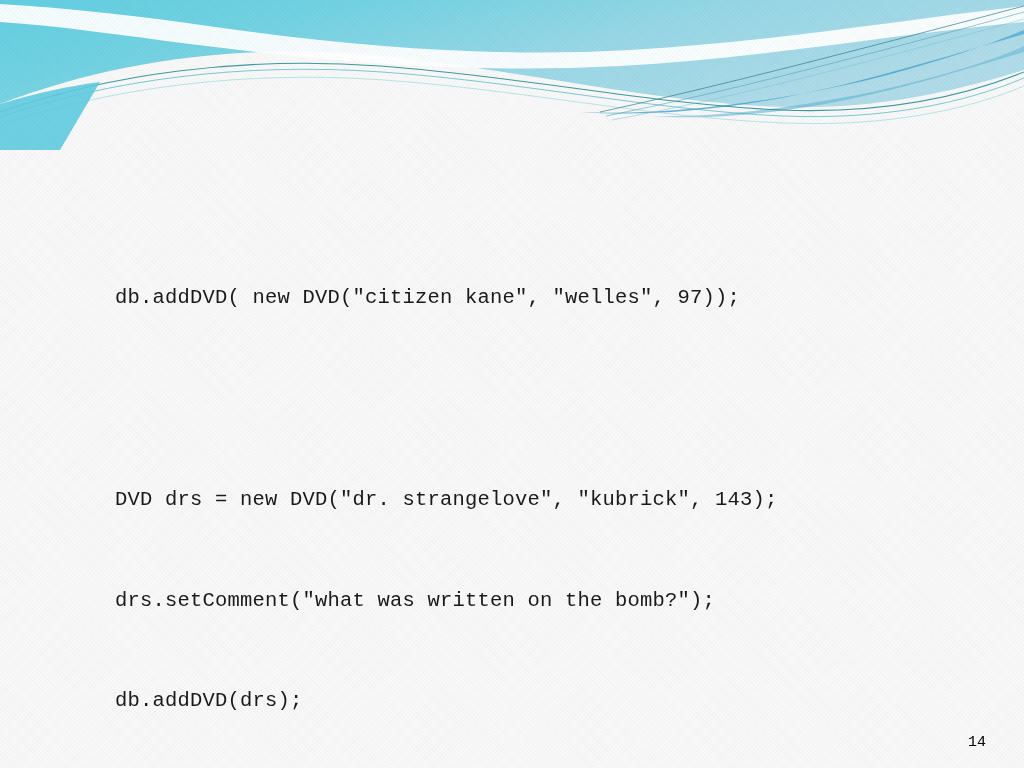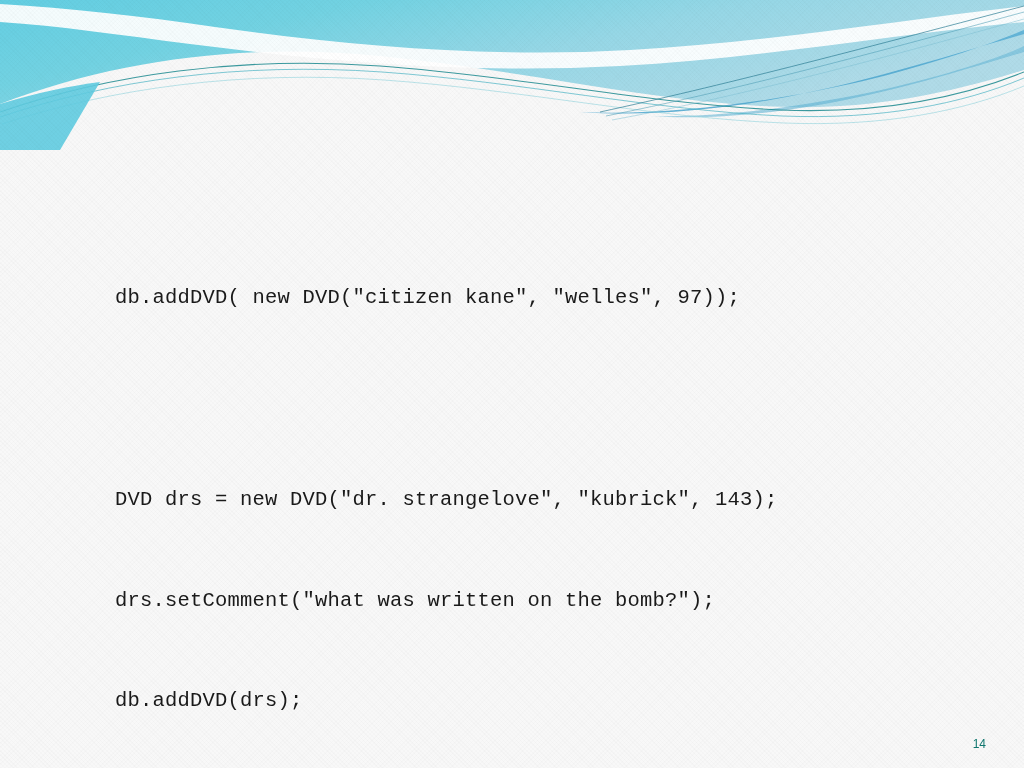--- a/index.html
+++ b/index.html
@@ -74,23 +74,23 @@
     padding-left: 90px;
     white-space: pre;
   }
 
   
   #page-number {
     position: absolute;
     right: 38px;
     bottom: 17px;
     z-index: 6;
-    font-family: Liberation Sans, sans-serif;
-    font-size: 12px;
-    color: #0f766e;
+    font-family: Liberation Mono, monospace;
+    font-size: 15px;
+    color: #000000;
   }
 </style>
 </head>
 <body>
 
 <div id="slide">
 
   <div id="banner">
     <svg width="1024" height="150" viewBox="0 0 1024 150" xmlns="http://www.w3.org/2000/svg">
       <defs>

